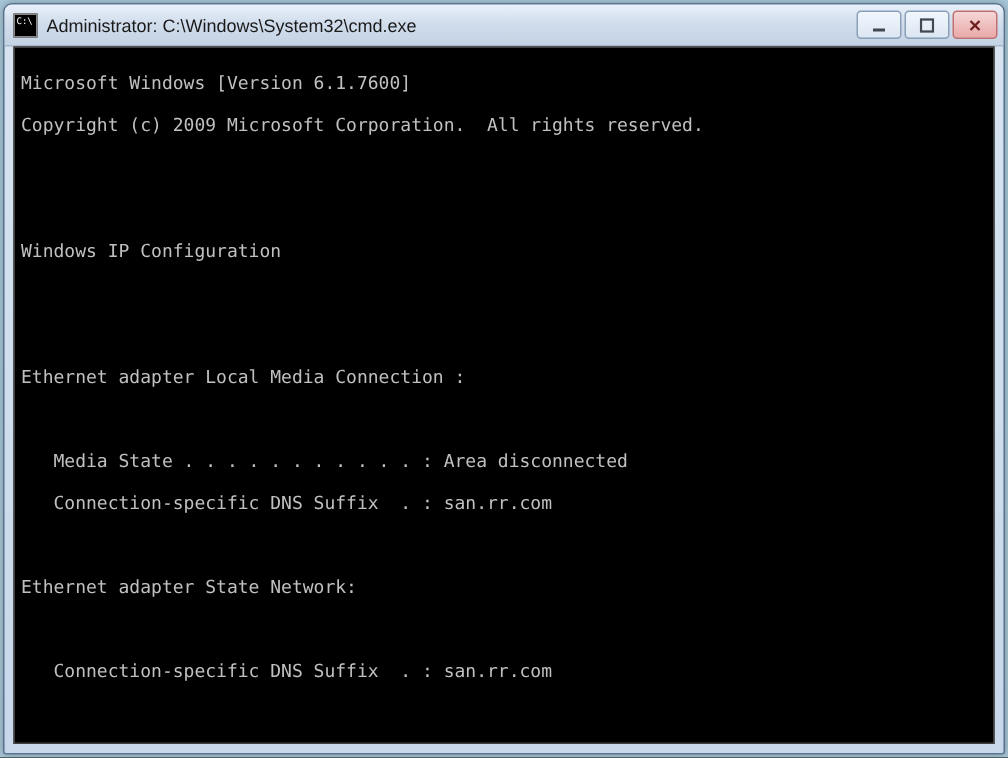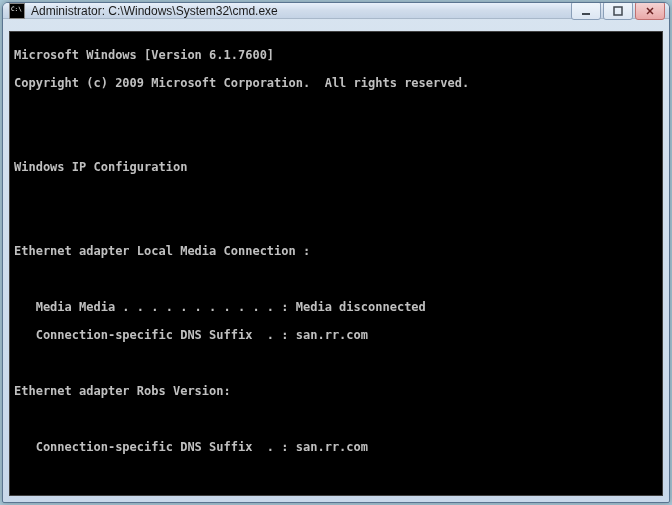--- a/index.html
+++ b/index.html
@@ -17,21 +17,21 @@
     left: 2px;
     width: 668px;
     height: 501px;
     background: linear-gradient(to bottom, #d8e4f0 0%, #c8d8ea 100%);
     border: 1px solid #5a7490;
     border-radius: 6px 6px 2px 2px;
     box-shadow: 0 0 6px rgba(0,0,0,0.3);
     overflow: hidden;
   }
   .titlebar {
-    height: 16px;
+    height: 28px;
     display: flex;
     align-items: center;
     padding: 0 4px 0 6px;
     background: linear-gradient(to bottom, #e8f0fa 0%, #d0dceb 50%, #c4d3e5 100%);
     border-bottom: 1px solid #a8b8ca;
   }
   .app-icon {
     width: 16px;
     height: 16px;
     background: #000;
@@ -86,21 +86,21 @@
     bottom: 6px;
     background: #000;
     color: #c0c0c0;
     font-family: "Lucida Console", Consolas, monospace;
     font-size: 12px;
     line-height: 14px;
     padding: 2px 4px;
     overflow: hidden;
     white-space: pre;
     border: 1px solid #404040;
-    font-weight: bold;
+    font-weight: normal;
   }
   .line { display: block; white-space: pre; }
 </style>
 </head>
 <body>
 
 <div class="window">
   <div class="titlebar">
     <div class="app-icon"></div>
     <div class="title-text">Administrator: C:\Windows\System32\cmd.exe</div>
@@ -127,24 +127,24 @@
   <div class="console">
 <span class="line">Microsoft Windows [Version 6.1.7600]</span>
 <span class="line">Copyright (c) 2009 Microsoft Corporation.  All rights reserved.</span>
 <span class="line"> </span>
 <span class="line"> </span>
 <span class="line">Windows IP Configuration</span>
 <span class="line"> </span>
 <span class="line"> </span>
 <span class="line">Ethernet adapter Local Media Connection :</span>
 <span class="line"> </span>
-<span class="line">   Media Media . . . . . . . . . . . : Media disconnected</span>
+<span class="line">   Media State . . . . . . . . . . . : Area disconnected</span>
 <span class="line">   Connection-specific DNS Suffix  . : san.rr.com</span>
 <span class="line"> </span>
-<span class="line">Ethernet adapter Robs Version:</span>
+<span class="line">Ethernet adapter State Network:</span>
 <span class="line"> </span>
 <span class="line">   Connection-specific DNS Suffix  . : san.rr.com</span>
 
 
 
 
 
 
 
 

